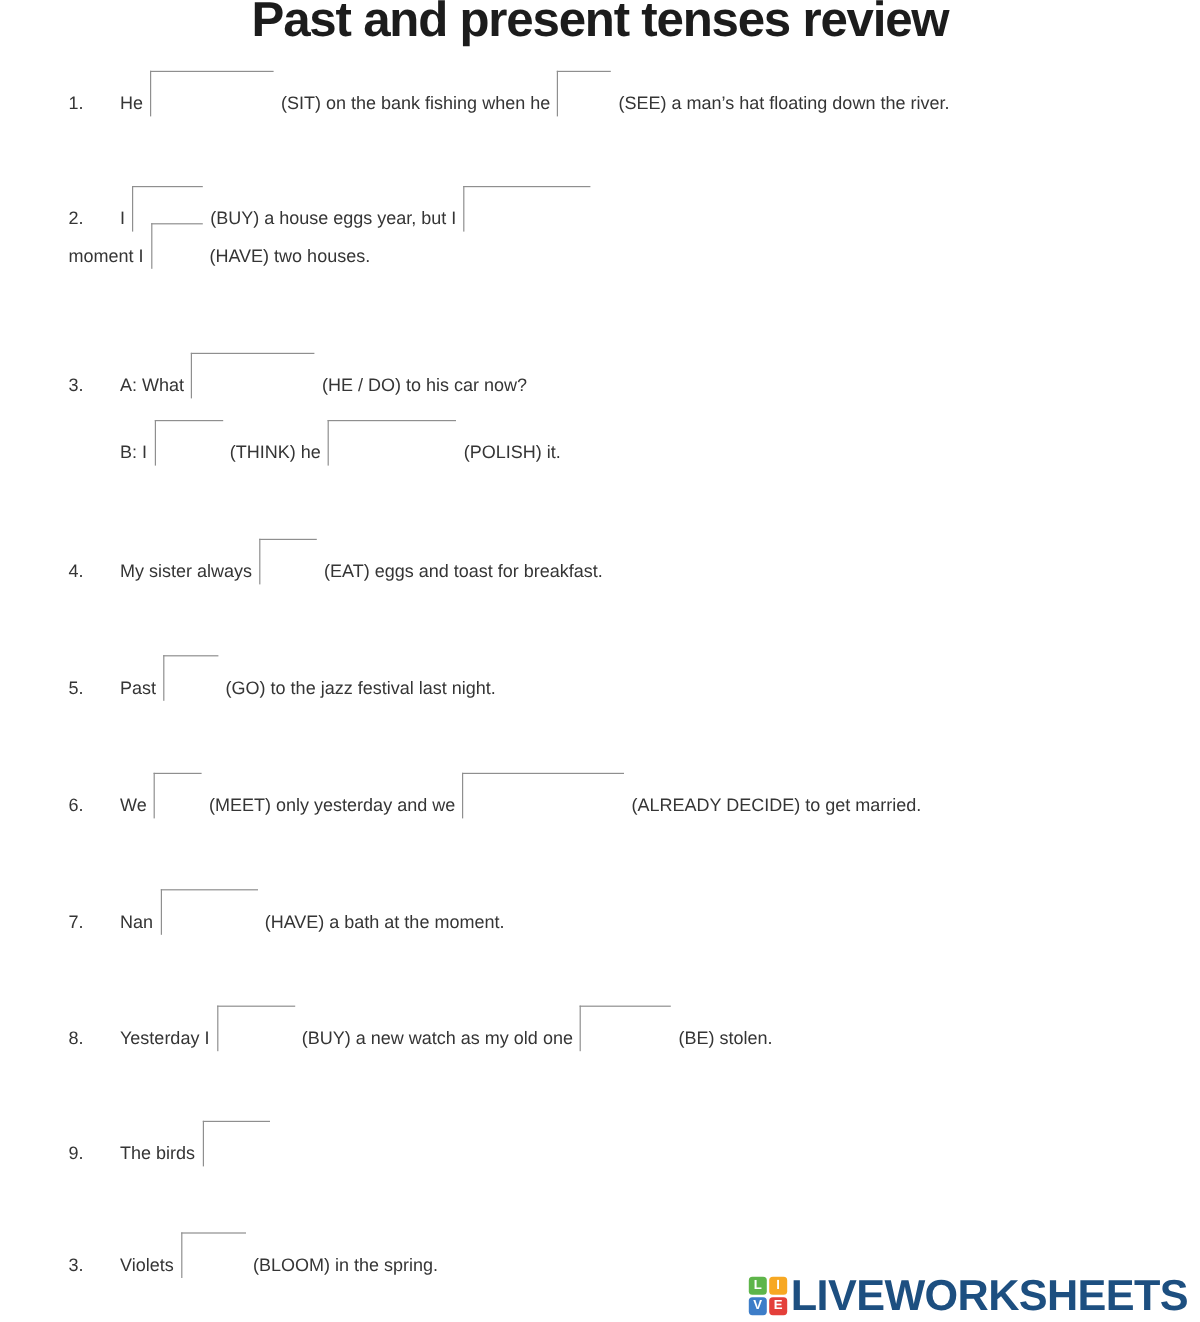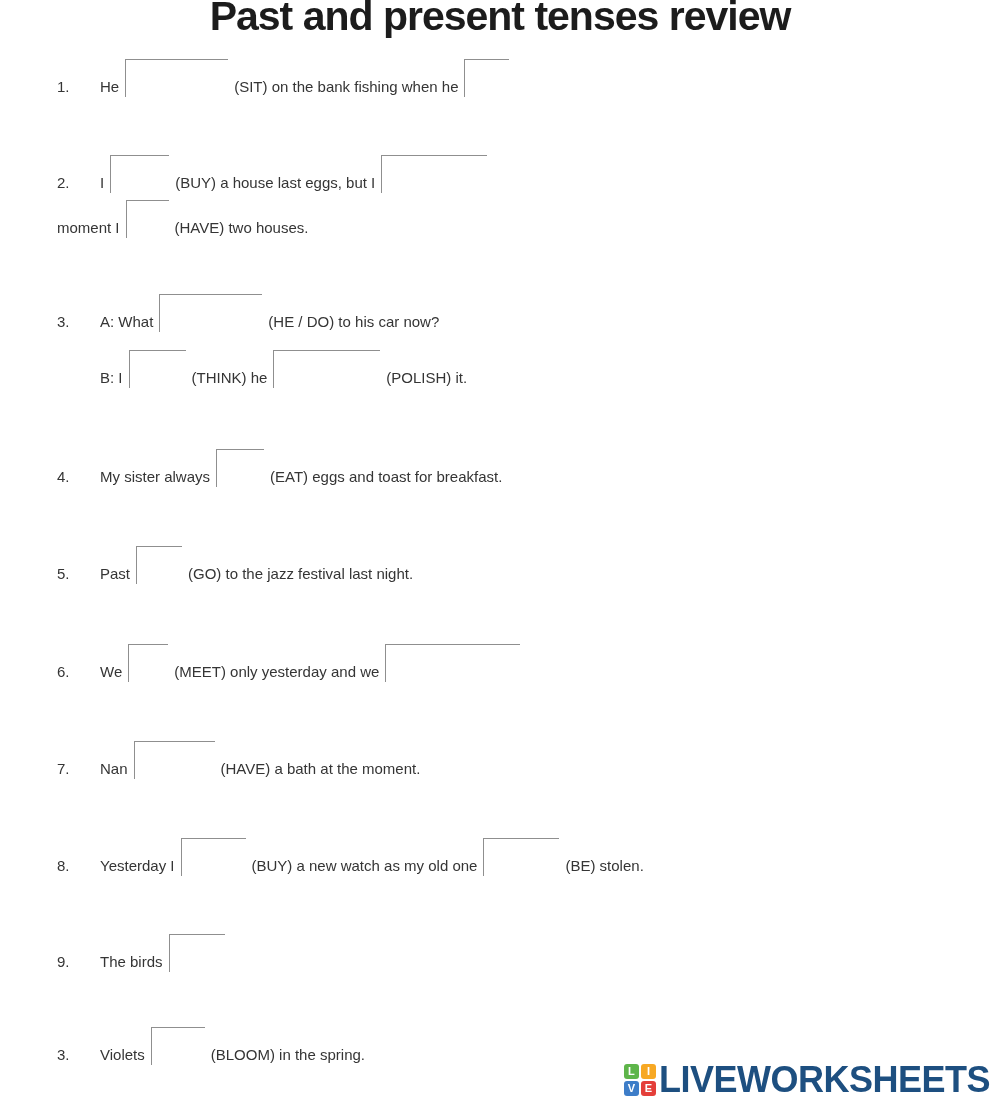--- a/index.html
+++ b/index.html
@@ -95,29 +95,30 @@
 
 <h1 class="title">Past and present tenses review</h1>
 
 <main class="worksheet">
     <div class="line" style="top: 57px; left: 57px;">
       <span class="txt num">1.</span>
       <span class="txt">He</span>
       <span class="blank" style="width: 103px;"></span>
       <span class="txt">(SIT) on the bank fishing when he</span>
       <span class="blank" style="width: 45px;"></span>
+      <span class="txt">(SEE) a man’s hat floating down the river.</span>
     </div>
     <div class="line" style="top: 153px; left: 57px;">
       <span class="txt num">2.</span>
       <span class="txt">I</span>
       <span class="blank" style="width: 59px;"></span>
-      <span class="txt">(BUY) a house last eggs, but I</span>
+      <span class="txt">(BUY) a house eggs year, but I</span>
       <span class="blank" style="width: 106px;"></span>
     </div>
-    <div class="line" style="top: 198px; left: 57px;">
+    <div class="line" style="top: 184px; left: 57px;">
       <span class="txt">moment I</span>
       <span class="blank" style="width: 43px;"></span>
       <span class="txt">(HAVE) two houses.</span>
     </div>
     <div class="line" style="top: 292px; left: 57px;">
       <span class="txt num">3.</span>
       <span class="txt">A: What</span>
       <span class="blank" style="width: 103px;"></span>
       <span class="txt">(HE / DO) to his car now?</span>
     </div>
@@ -139,20 +140,21 @@
       <span class="txt">Past</span>
       <span class="blank" style="width: 46px;"></span>
       <span class="txt">(GO) to the jazz festival last night.</span>
     </div>
     <div class="line" style="top: 642px; left: 57px;">
       <span class="txt num">6.</span>
       <span class="txt">We</span>
       <span class="blank" style="width: 40px;"></span>
       <span class="txt">(MEET) only yesterday and we</span>
       <span class="blank" style="width: 135px;"></span>
+      <span class="txt">(ALREADY DECIDE) to get married.</span>
     </div>
     <div class="line" style="top: 739px; left: 57px;">
       <span class="txt num">7.</span>
       <span class="txt">Nan</span>
       <span class="blank" style="width: 81px;"></span>
       <span class="txt">(HAVE) a bath at the moment.</span>
     </div>
     <div class="line" style="top: 836px; left: 57px;">
       <span class="txt num">8.</span>
       <span class="txt">Yesterday I</span>

